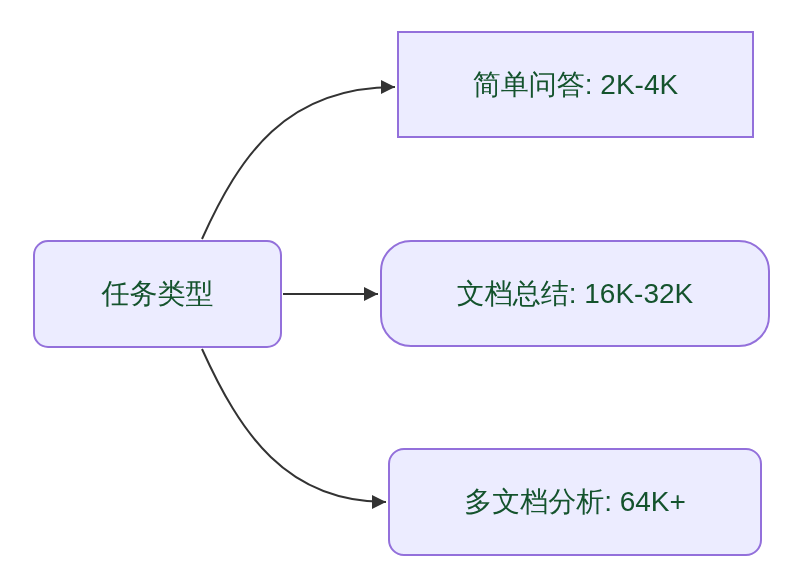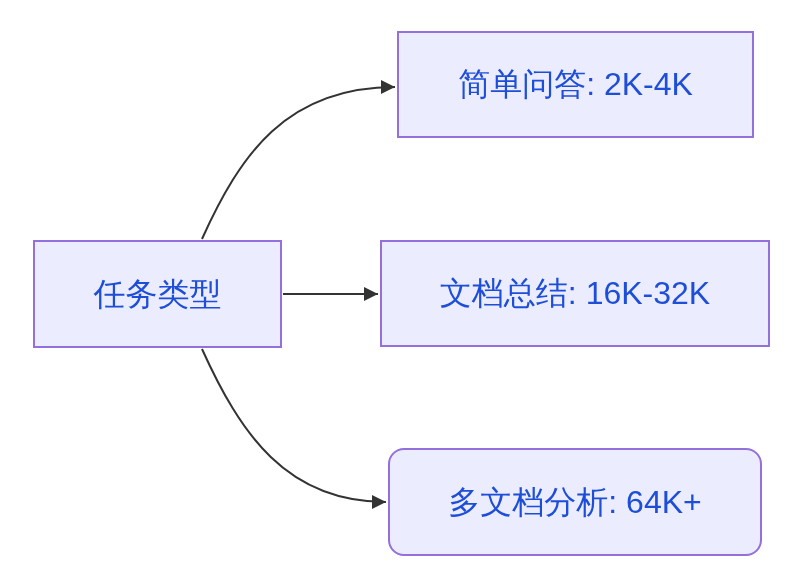--- a/index.html
+++ b/index.html
@@ -28,29 +28,29 @@
     stroke-width: 2px;
   }
   .node {
     position: absolute;
     box-sizing: border-box;
     background: #ECECFF;
     border: 2px solid #9370DB;
     display: flex;
     align-items: center;
     justify-content: center;
-    color: #1d4ed8;
-    font-size: 32px;
+    color: #14532d;
+    font-size: 28px;
     line-height: 1.2;
     text-align: center;
     white-space: nowrap;
   }
-  .node-root { left: 33px;  top: 240px; width: 249px; height: 108px; }
+  .node-root { left: 33px;  top: 240px; width: 249px; height: 108px; border-radius: 15px; }
   .node-c1   { left: 397px; top: 31px;  width: 357px; height: 107px; }
-  .node-c2   { left: 380px; top: 240px; width: 390px; height: 107px; }
+  .node-c2   { left: 380px; top: 240px; width: 390px; height: 107px; border-radius: 31px; }
   .node-c3   { left: 388px; top: 448px; width: 374px; height: 108px; border-radius: 16px; }
 </style>
 </head>
 <body>
 
 <div class="canvas">
 
   <svg class="edges" width="787" height="572" viewBox="0 0 787 572" xmlns="http://www.w3.org/2000/svg">
     <defs>
       <marker id="arrowhead" viewBox="0 0 10 10" refX="10" refY="5" markerWidth="7" markerHeight="7" orient="auto">

